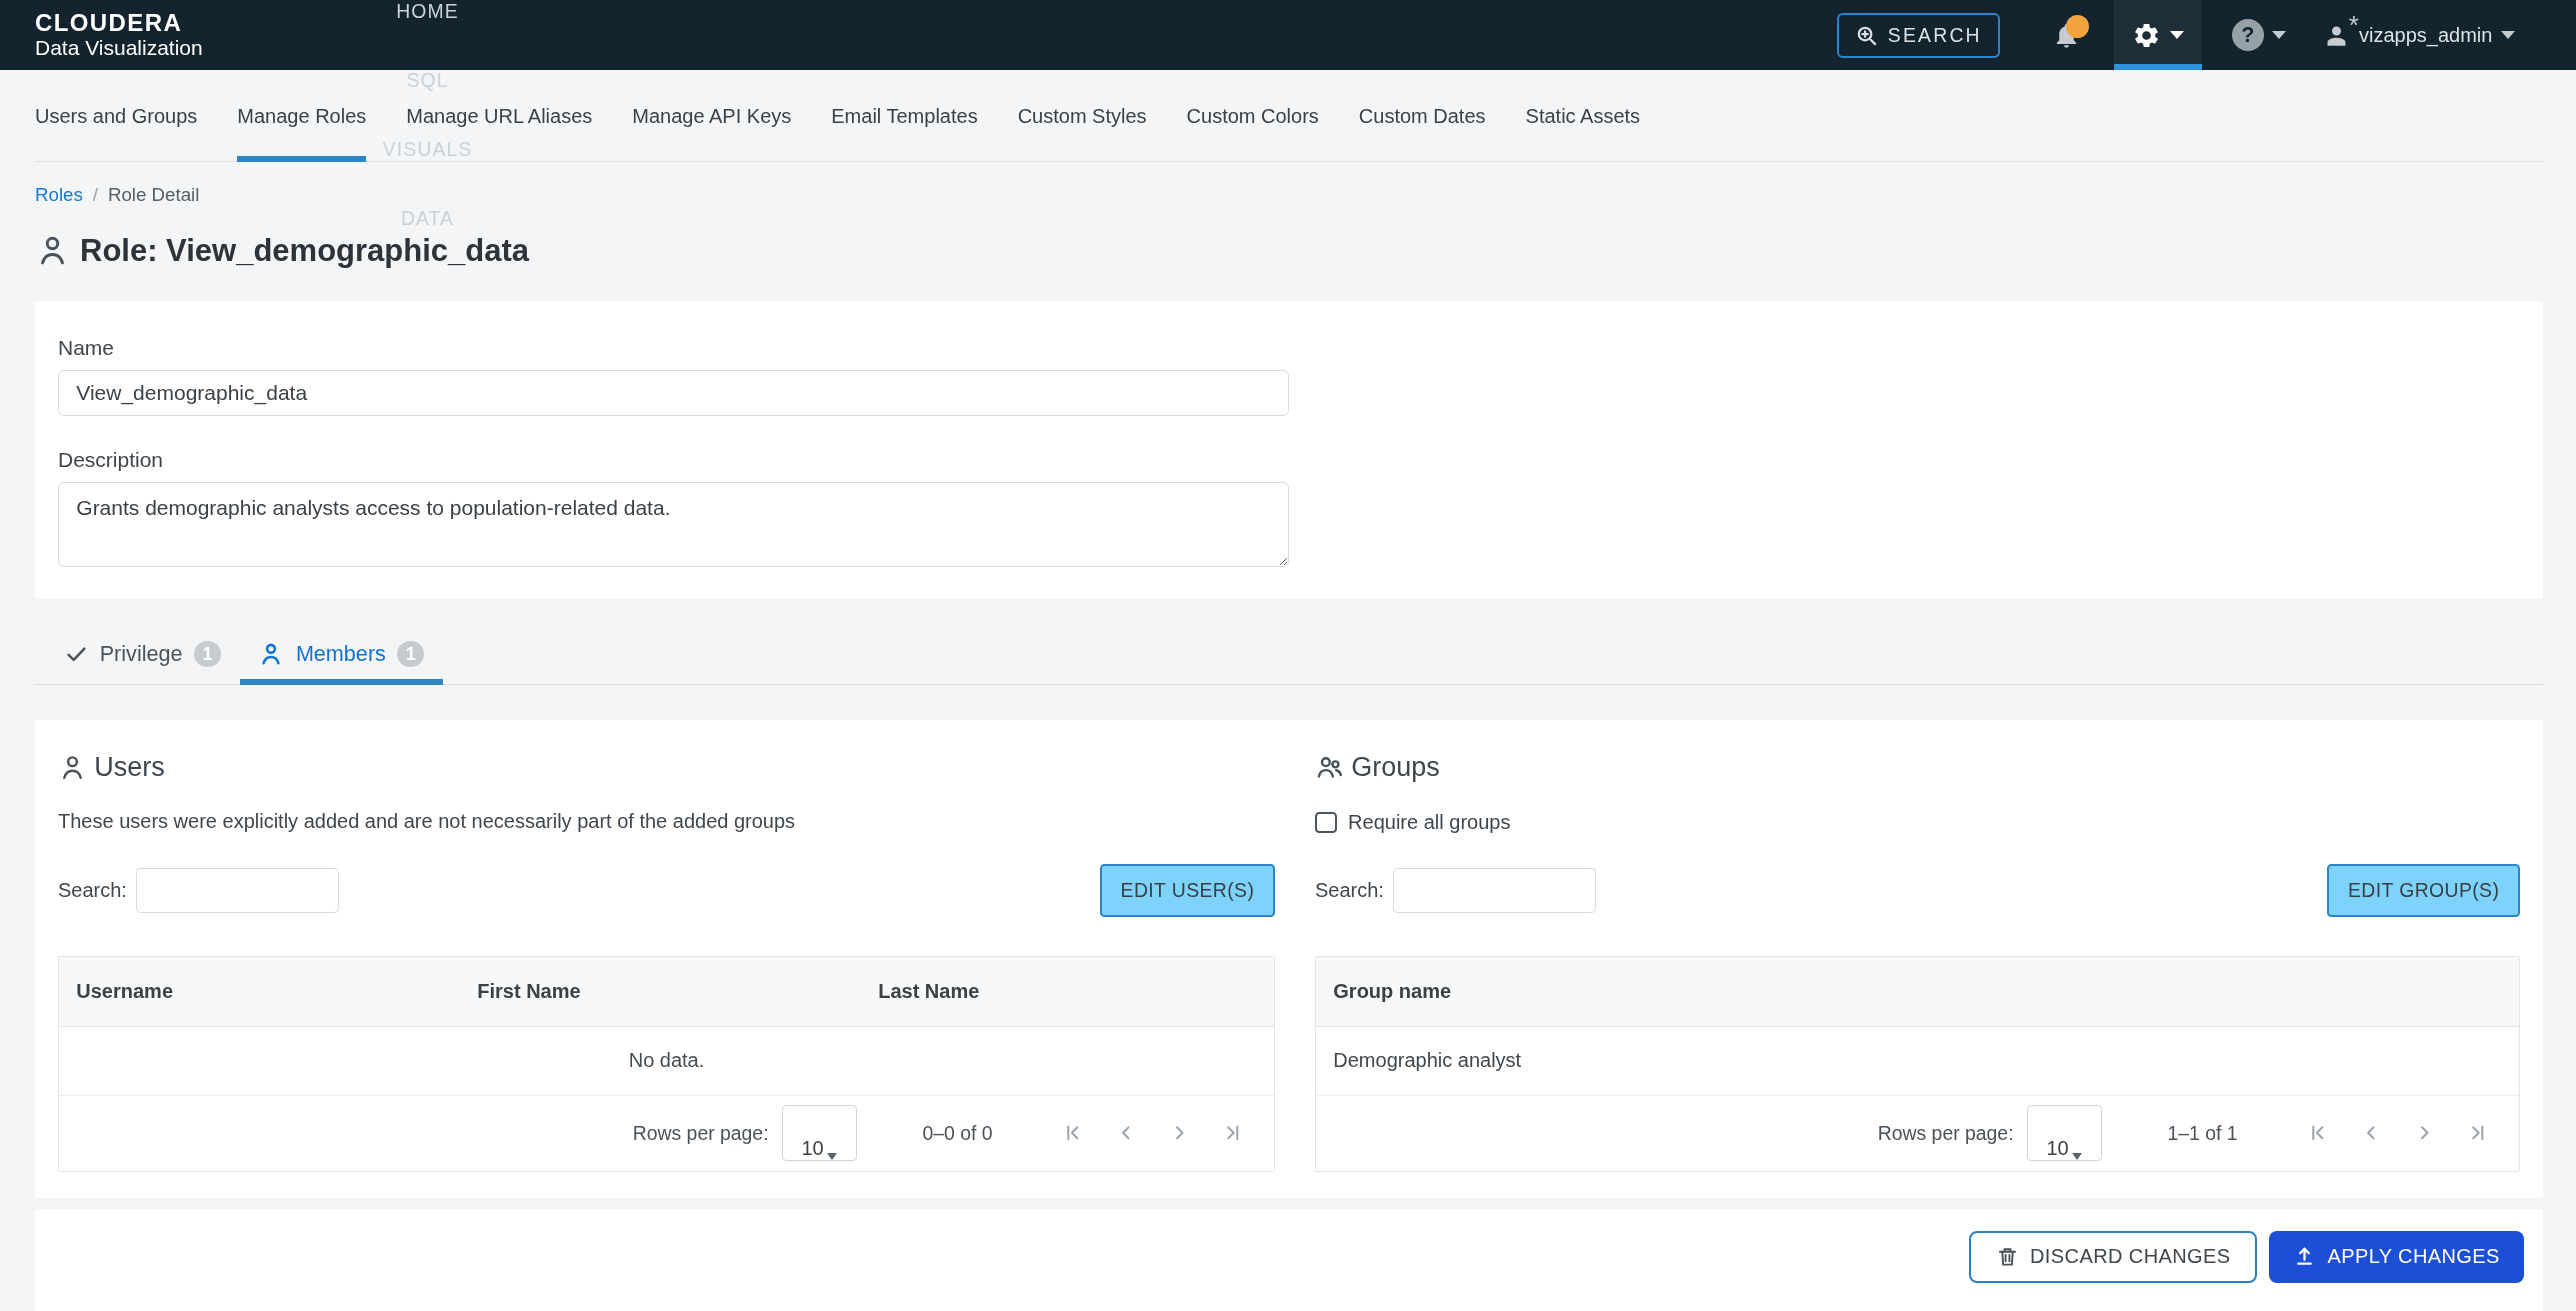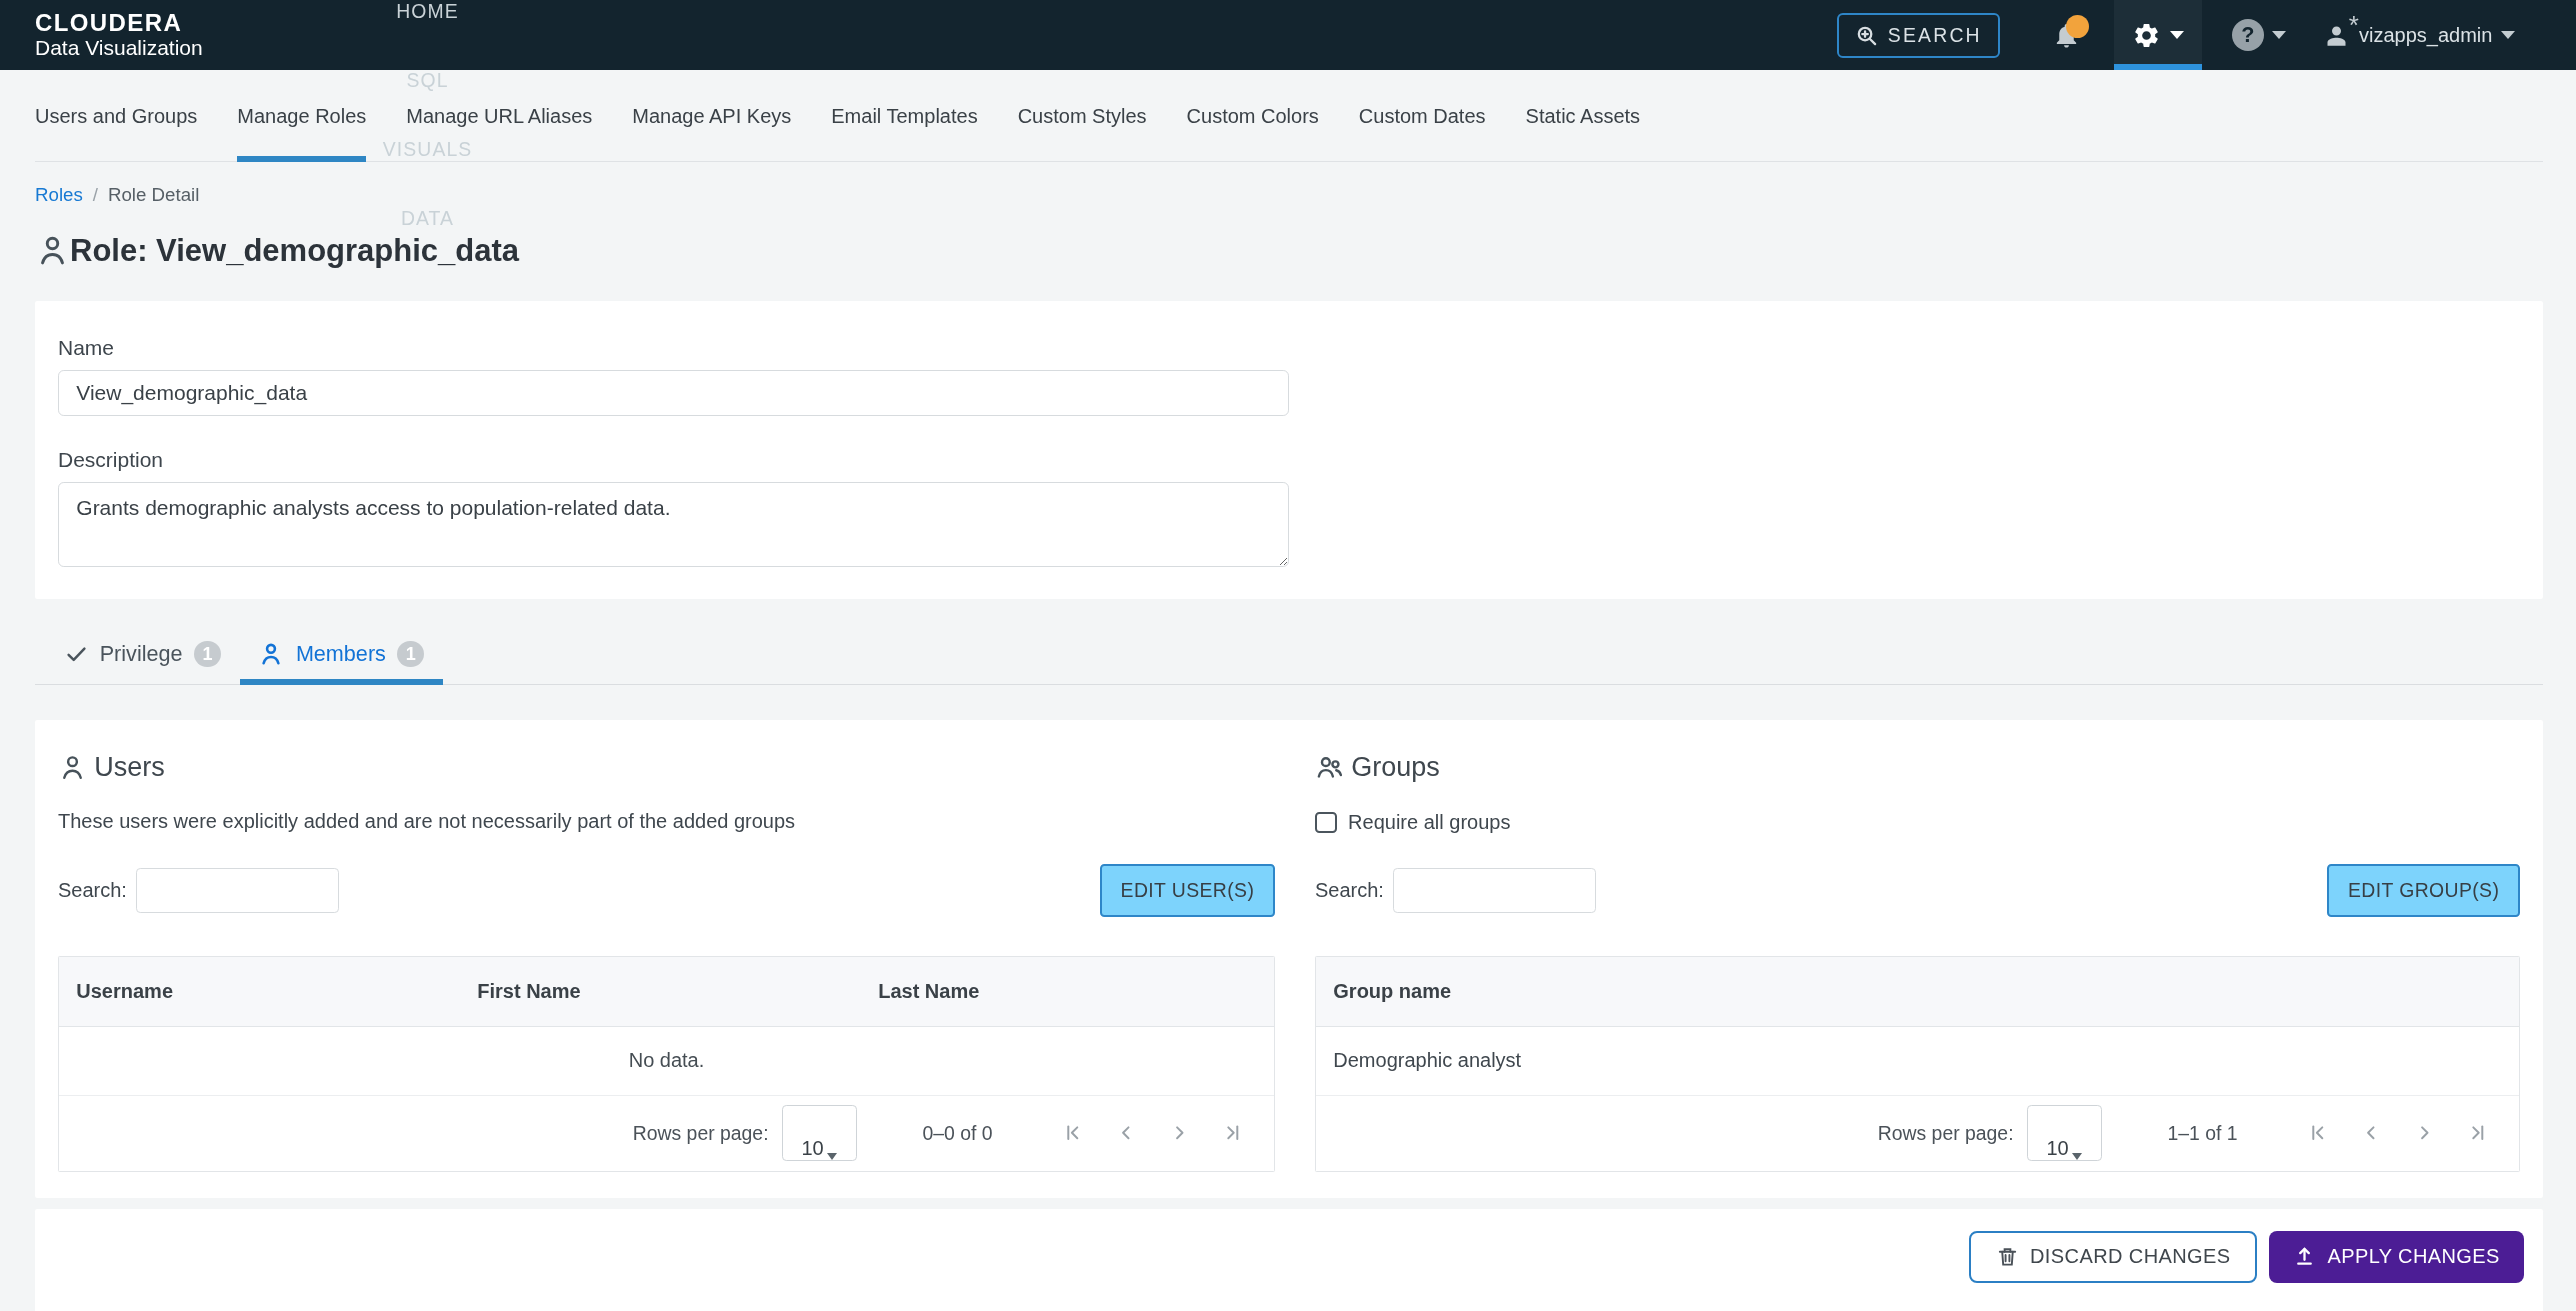--- a/index.html
+++ b/index.html
@@ -48,21 +48,21 @@
     text-decoration:none; cursor:pointer; }
   .subnav-item.active::after { content:""; position:absolute; left:0; right:0; bottom:0; height:6.5px; background:#2e86c4; z-index:1; }
 
   
   .content { padding:0 33px 0 35px; }
   .breadcrumb { display:flex; gap:10px; font-size:18.7px; margin-top:21.6px; align-items:center; }
   .breadcrumb-link { color:#1779d3; text-decoration:none; cursor:pointer; }
   .breadcrumb-sep { color:#9aa2a8; }
   .breadcrumb-current { color:#565f66; }
 
-  .page-title { margin-top:27px; display:flex; align-items:center; gap:0; font-size:31px; color:#2c333a; }
+  .page-title { margin-top:27px; display:flex; align-items:center; gap:10px; font-size:31px; color:#2c333a; }
   .icon-person-outline { width:33px; height:33px; stroke:#47525a; stroke-width:2; fill:none; stroke-linecap:round; }
   .page-title .icon-person-outline { width:35px; height:35px; }
 
   .card { background:#ffffff; border-radius:2.2px; }
   .form-card { margin-top:32px; padding:35px 23px 32px; }
   .field-label { font-size:21px; color:#3e464d; margin-bottom:10px; }
   .text-input { display:block; width:1231px; height:46px; border:1.4px solid #d7dbde; border-radius:5.8px;
     font-size:21px; color:#3a4147; padding:0 17.3px; background:#fff; font-family:inherit; }
   .desc-label { margin-top:32px; }
   .textarea { display:block; width:1231px; height:85px; border:1.4px solid #d7dbde; border-radius:5.8px;
@@ -118,21 +118,21 @@
   .pager-btn { background:none; border:none; padding:0; cursor:pointer; }
   .pager-btn svg { width:21.6px; height:21.6px; stroke:#9aa1a7; stroke-width:2.2; fill:none; stroke-linecap:round; stroke-linejoin:round; }
 
   
   .footer-card { margin-top:11.5px; height:129px; padding:21.6px 18.7px 0; display:flex; justify-content:flex-end;
     align-items:flex-start; gap:11.5px; }
   .btn { height:52px; display:flex; align-items:center; gap:11.5px; padding:0 24.5px; border-radius:8px;
     font-size:20px; font-weight:500; letter-spacing:0.4px; font-family:inherit; cursor:pointer; }
   .btn-discard { background:#fff; border:2.2px solid #2b7fc4; color:#3f464c; }
   .btn-discard svg { width:23px; height:23px; stroke:#4a5158; stroke-width:2; fill:none; stroke-linecap:round; }
-  .btn-apply { background:#4c1d95; border:none; color:#ffffff; }
+  .btn-apply { background:#1d4ed8; border:none; color:#ffffff; }
   .btn-apply svg { width:23px; height:23px; stroke:#ffffff; stroke-width:2.4; fill:none; stroke-linecap:round; }
 </style>
 </head>
 <body>
 
 <header class="navbar">
   <div class="brand">
     <div class="brand-line1">CLOUDERA</div>
     <div class="brand-line2">Data Visualization</div>
   </div>

